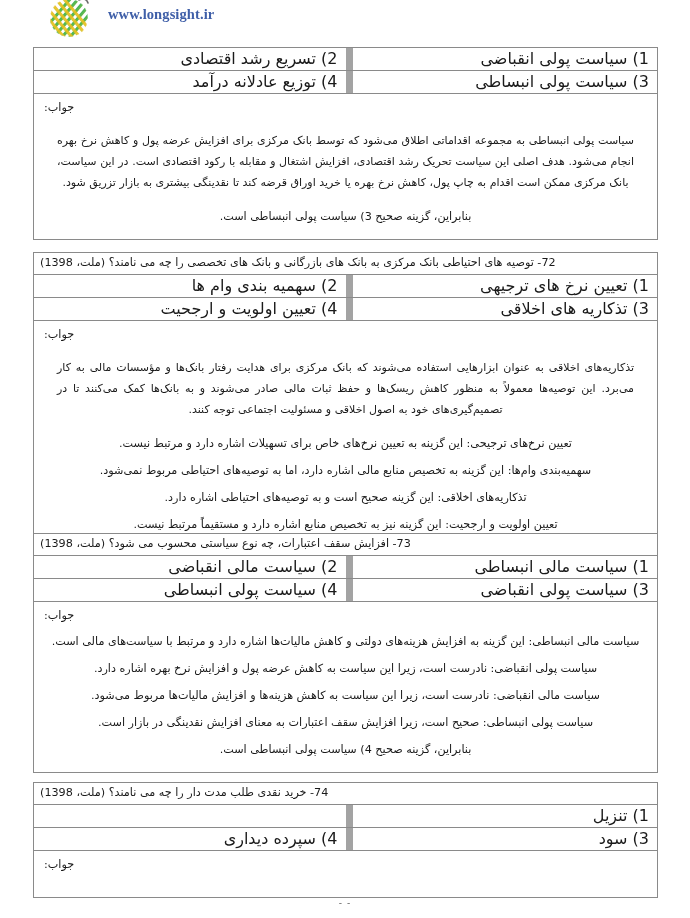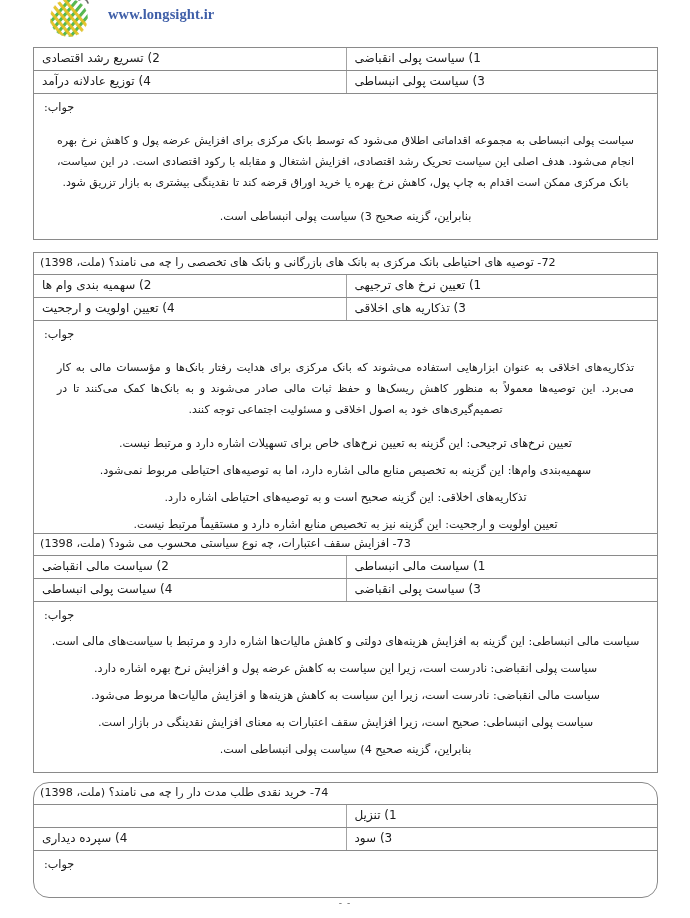--- a/index.html
+++ b/index.html
@@ -64,28 +64,28 @@
     text-align: left;
     padding: 2px 6px 3px 6px;
     font-size: 11.2px;
     line-height: 16px;
     direction: rtl;
   }
 
   .opt-cell {
     box-sizing: border-box;
     padding: 2px 8px 3px 8px;
-    font-size: 12px;
+    font-size: 16px;
     line-height: 17px;
     direction: rtl;
-    text-align: left;
+    text-align: right;
   }
   .opt-right {
     width: 50%;
-    border-left: 1px solid #a3a3a3;
+    border-left: 7px solid #a3a3a3;
   }
   .opt-left {
     width: 50%;
   }
 
   .ans-cell {
     width: 100%;
     box-sizing: border-box;
     padding: 4px 10px 6px 10px;
     direction: rtl;
@@ -233,21 +233,21 @@
         <div class="ans-cell">
           <div class="ans-label">جواب:</div>
           <p class="ans-line">سیاست مالی انبساطی: این گزینه به افزایش هزینه‌های دولتی و کاهش مالیات‌ها اشاره دارد و مرتبط با سیاست‌های مالی است.</p>
           <p class="ans-line">سیاست پولی انقباضی: نادرست است، زیرا این سیاست به کاهش عرضه پول و افزایش نرخ بهره اشاره دارد.</p>
           <p class="ans-line">سیاست مالی انقباضی: نادرست است، زیرا این سیاست به کاهش هزینه‌ها و افزایش مالیات‌ها مربوط می‌شود.</p>
           <p class="ans-line">سیاست پولی انبساطی: صحیح است، زیرا افزایش سقف اعتبارات به معنای افزایش نقدینگی در بازار است.</p>
           <p class="ans-line">بنابراین، گزینه صحیح 4) سیاست پولی انبساطی است.</p>
         </div>
       </div>
     </div>
-    <div class="qblock" style="top: 782px; border-radius: 16px;">
+    <div class="qblock" style="top: 782px;">
       <div class="qrow">
         <div class="q-title">74- خرید نقدی طلب مدت دار را چه می نامند؟ (ملت، 1398)</div>
       </div>
       <div class="qrow">
         <div class="opt-cell opt-right">1) تنزیل</div>
       </div>
       <div class="qrow">
         <div class="opt-cell opt-right">3) سود</div>
         <div class="opt-cell opt-left">4) سپرده دیداری</div>
       </div>

